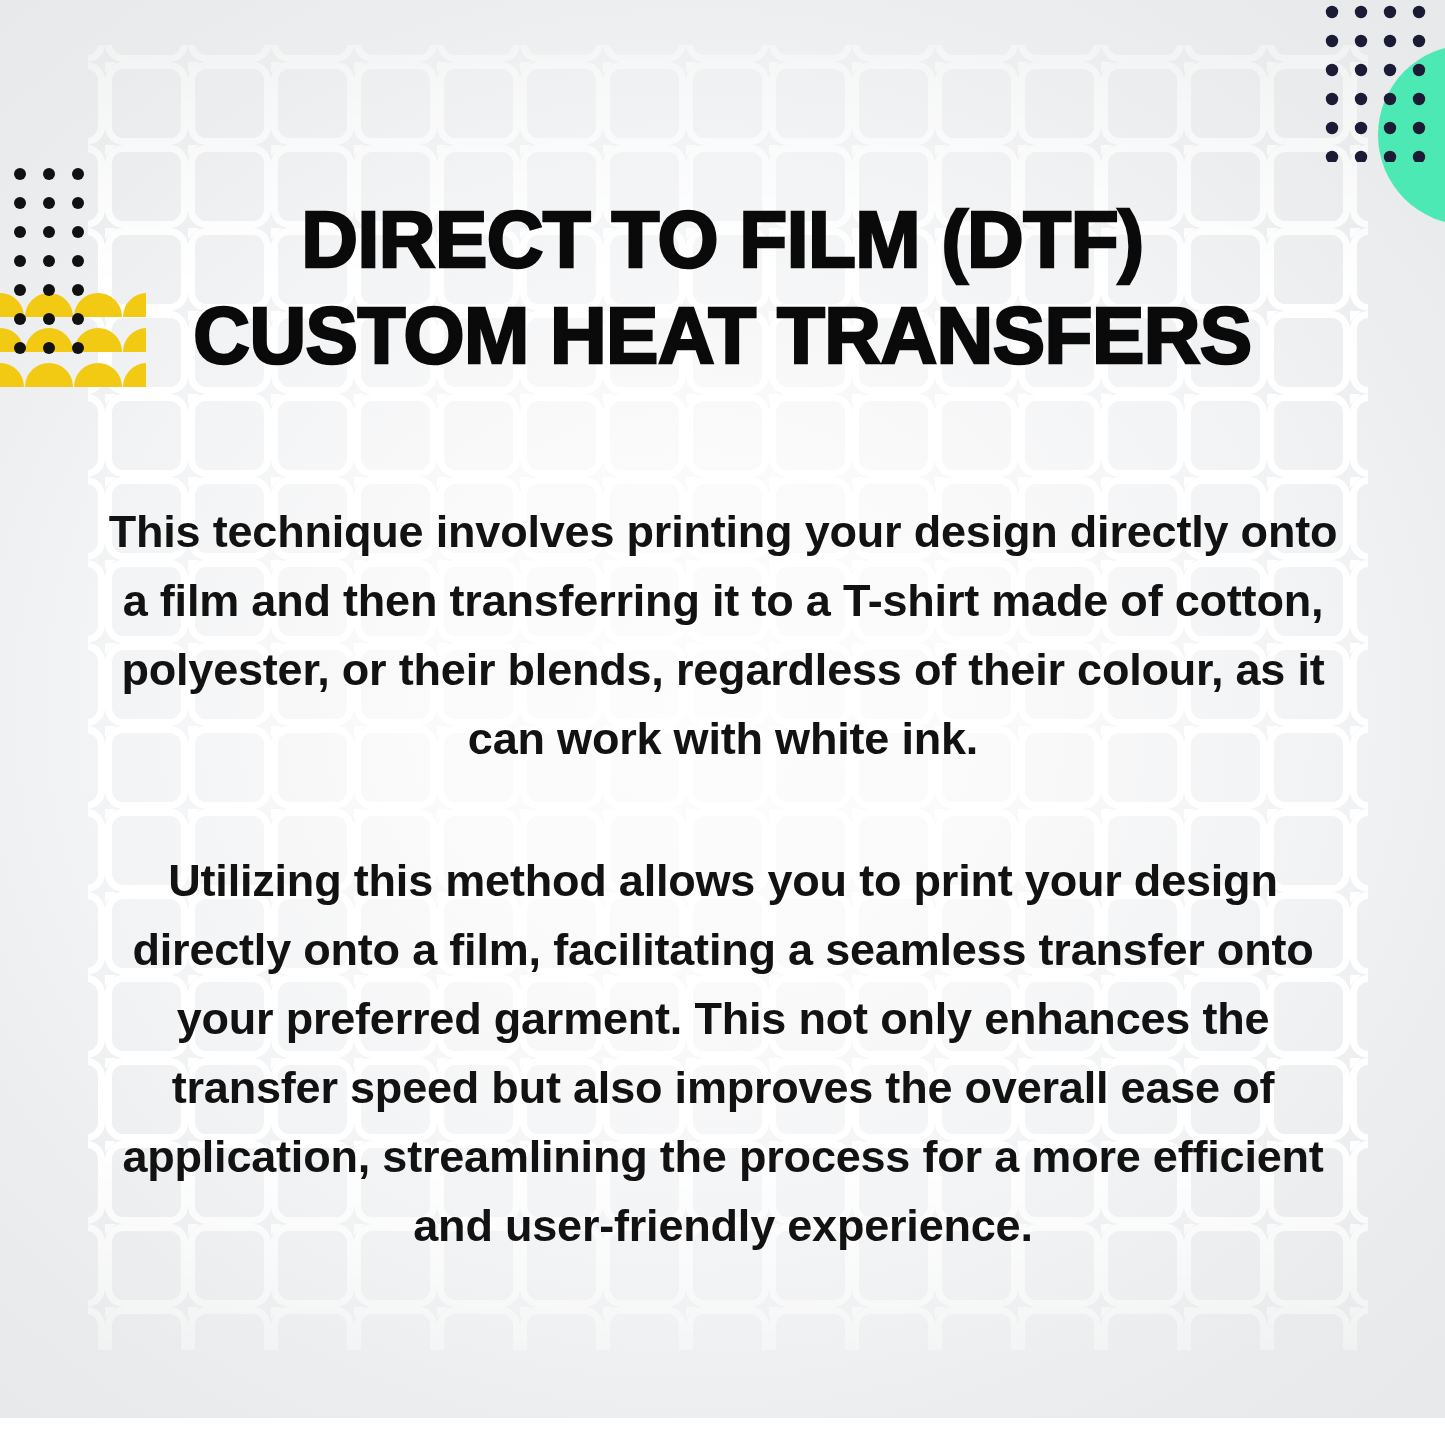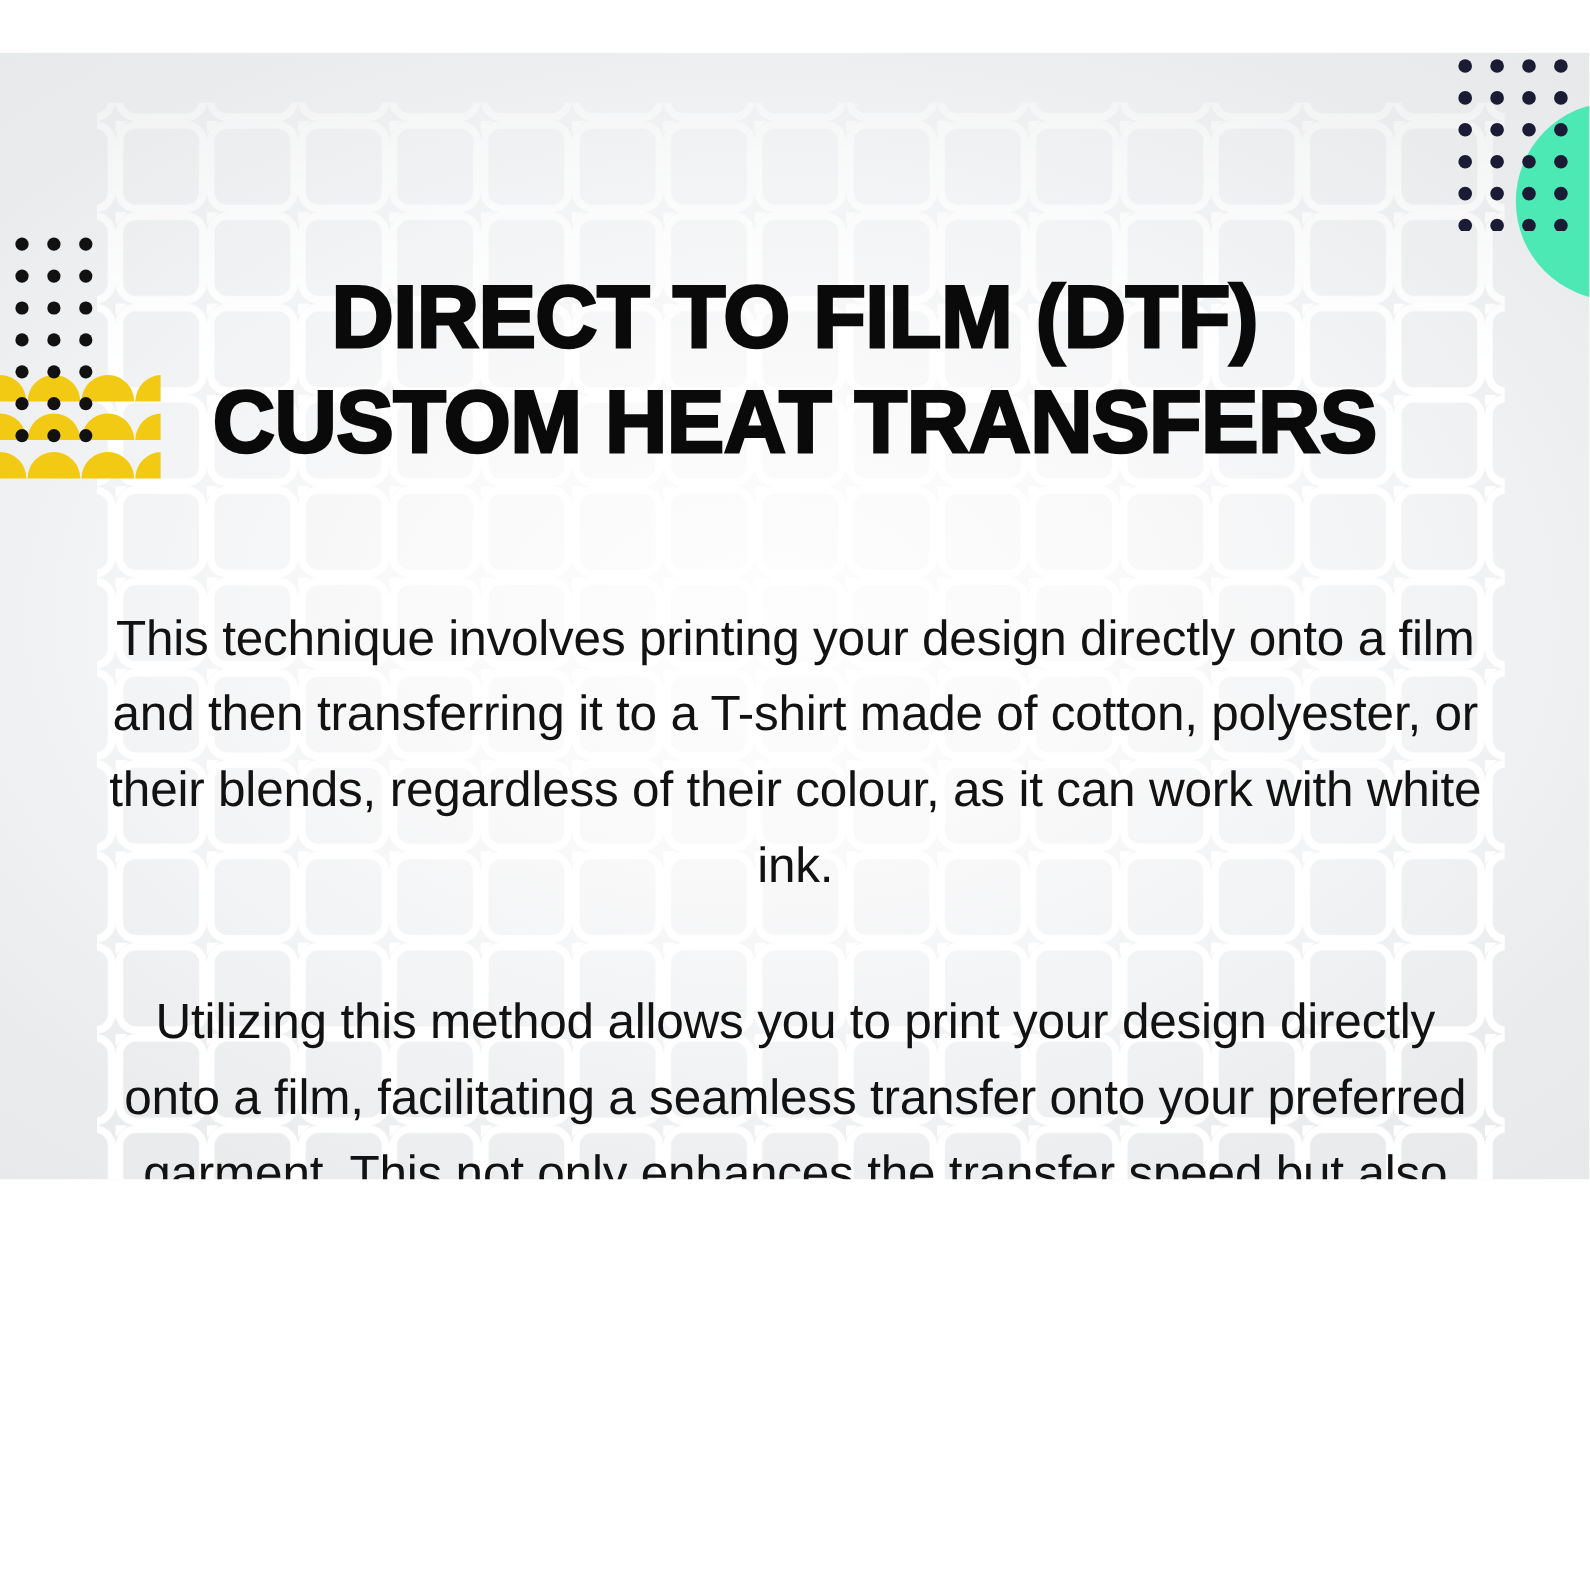--- a/index.html
+++ b/index.html
@@ -9,29 +9,28 @@
   body {
     width: 1445px;
     height: 1445px;
     font-family: "Liberation Sans", sans-serif;
     overflow: hidden;
   }
 
   #poster {
     position: relative;
     width: 1445px;
-    height: 1024px;
+    height: 1418px;
     overflow: hidden;
     background: radial-gradient(ellipse 78% 72% at 48% 50%,
                 #FDFDFD 0%,
                 #FAFAFB 26%,
                 #F2F3F4 55%,
                 #EAEBEC 80%,
                 #E7E8E9 100%);
-    margin-top: 48px;
   }
 
   
   .grid-layer {
     position: absolute;
     left: 0; top: 0;
     width: 1445px;
     height: 1445px;
     pointer-events: none;
   }
@@ -86,21 +85,21 @@
   }
   .title-line { display: block; }
 
   .body-block {
     position: absolute;
     left: 92px;
     width: 1262px;
     text-align: center;
     color: #121212;
     font-family: "Liberation Sans", sans-serif;
-    font-weight: 400;
+    font-weight: 700;
     font-size: 45px;
     line-height: 69px;
     letter-spacing: -0.2px;
   }
   #para1 { top: 452px; }
   #para2 { top: 801px; }
 </style>
 </head>
 <body>
 

